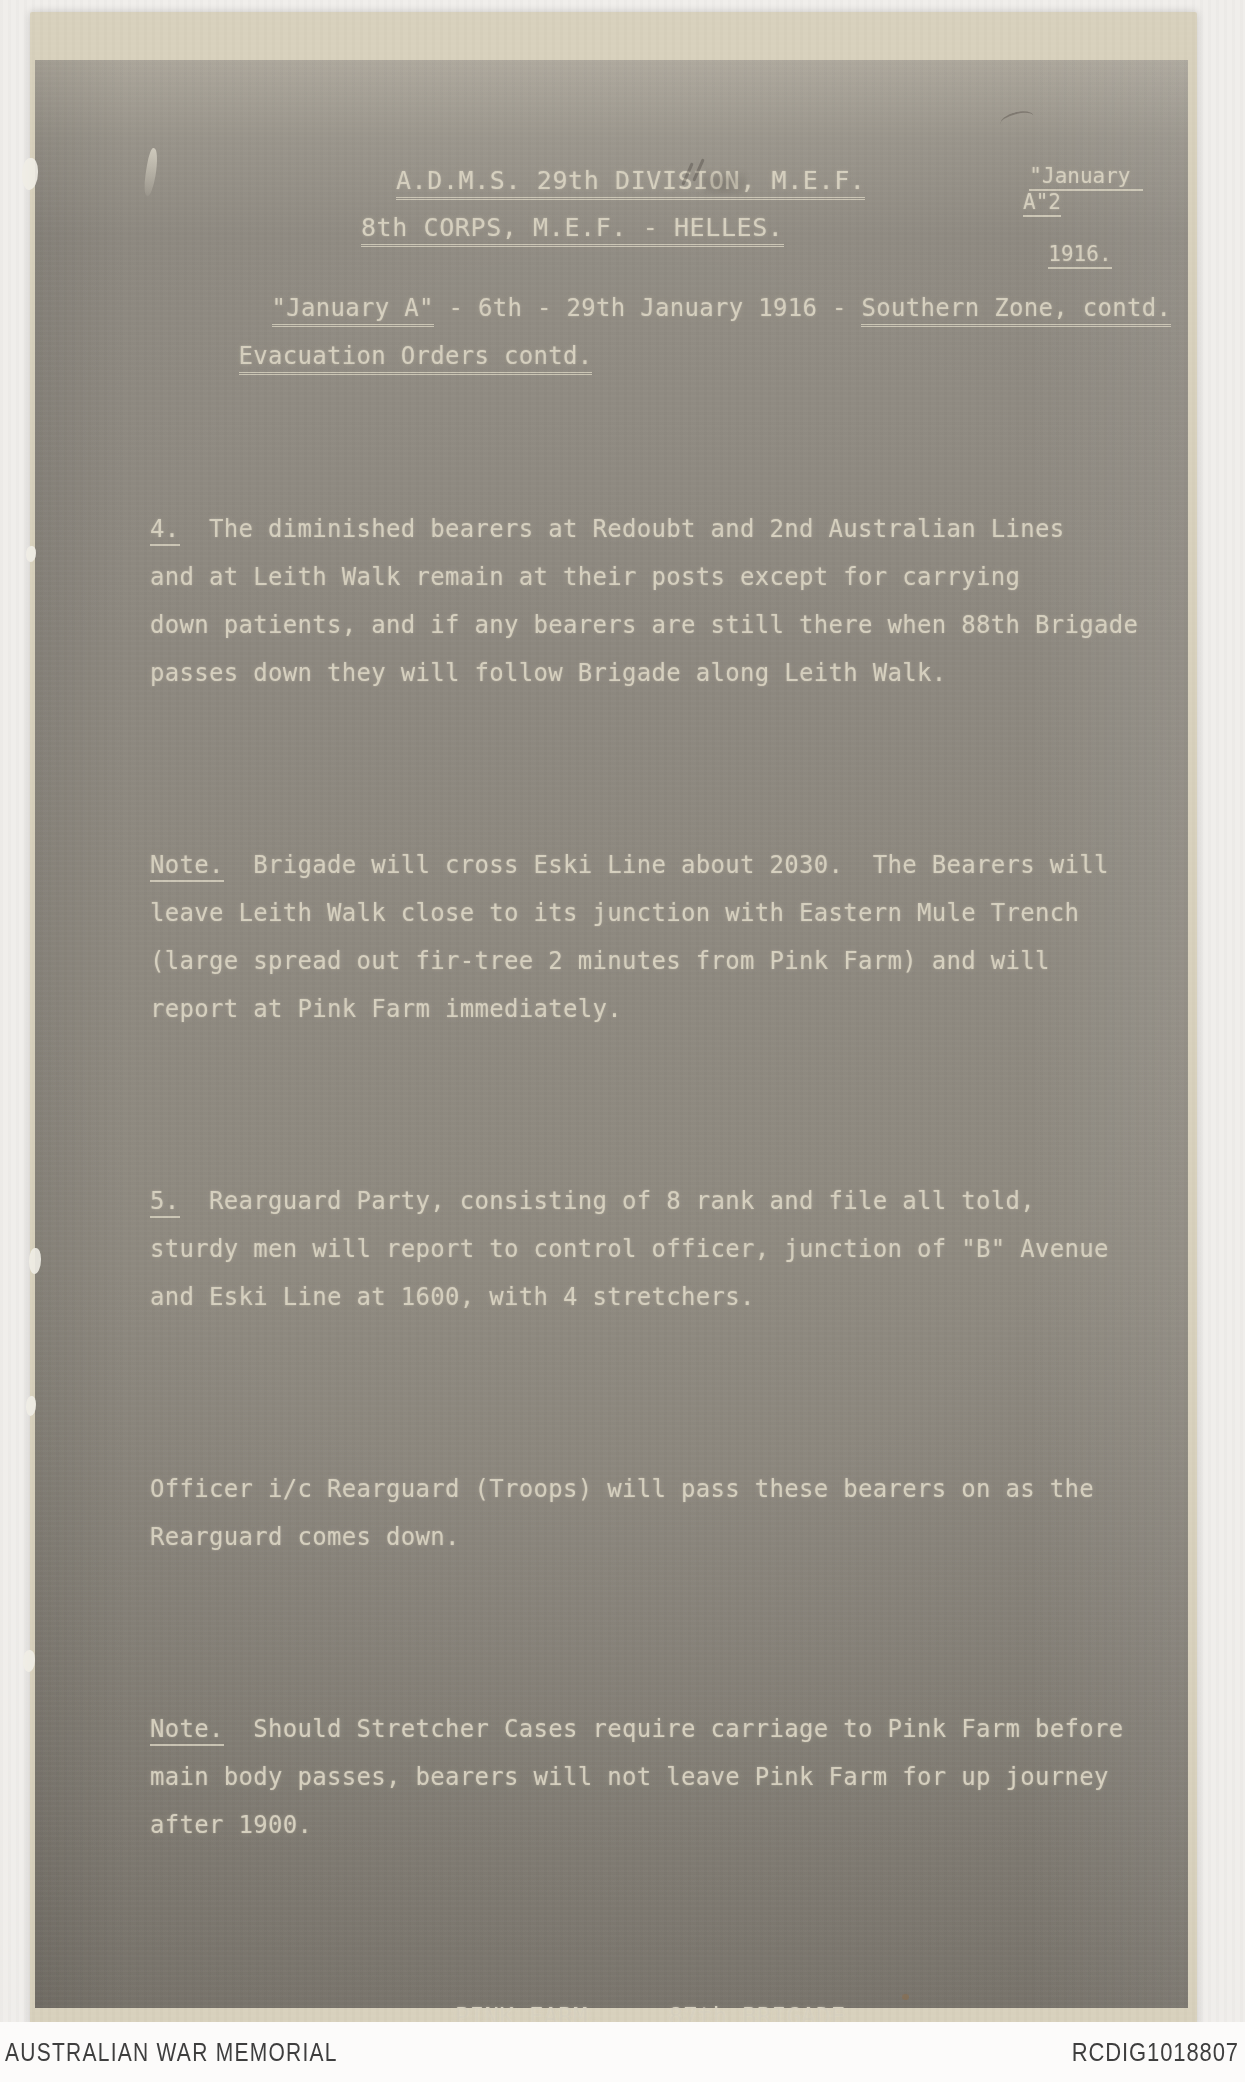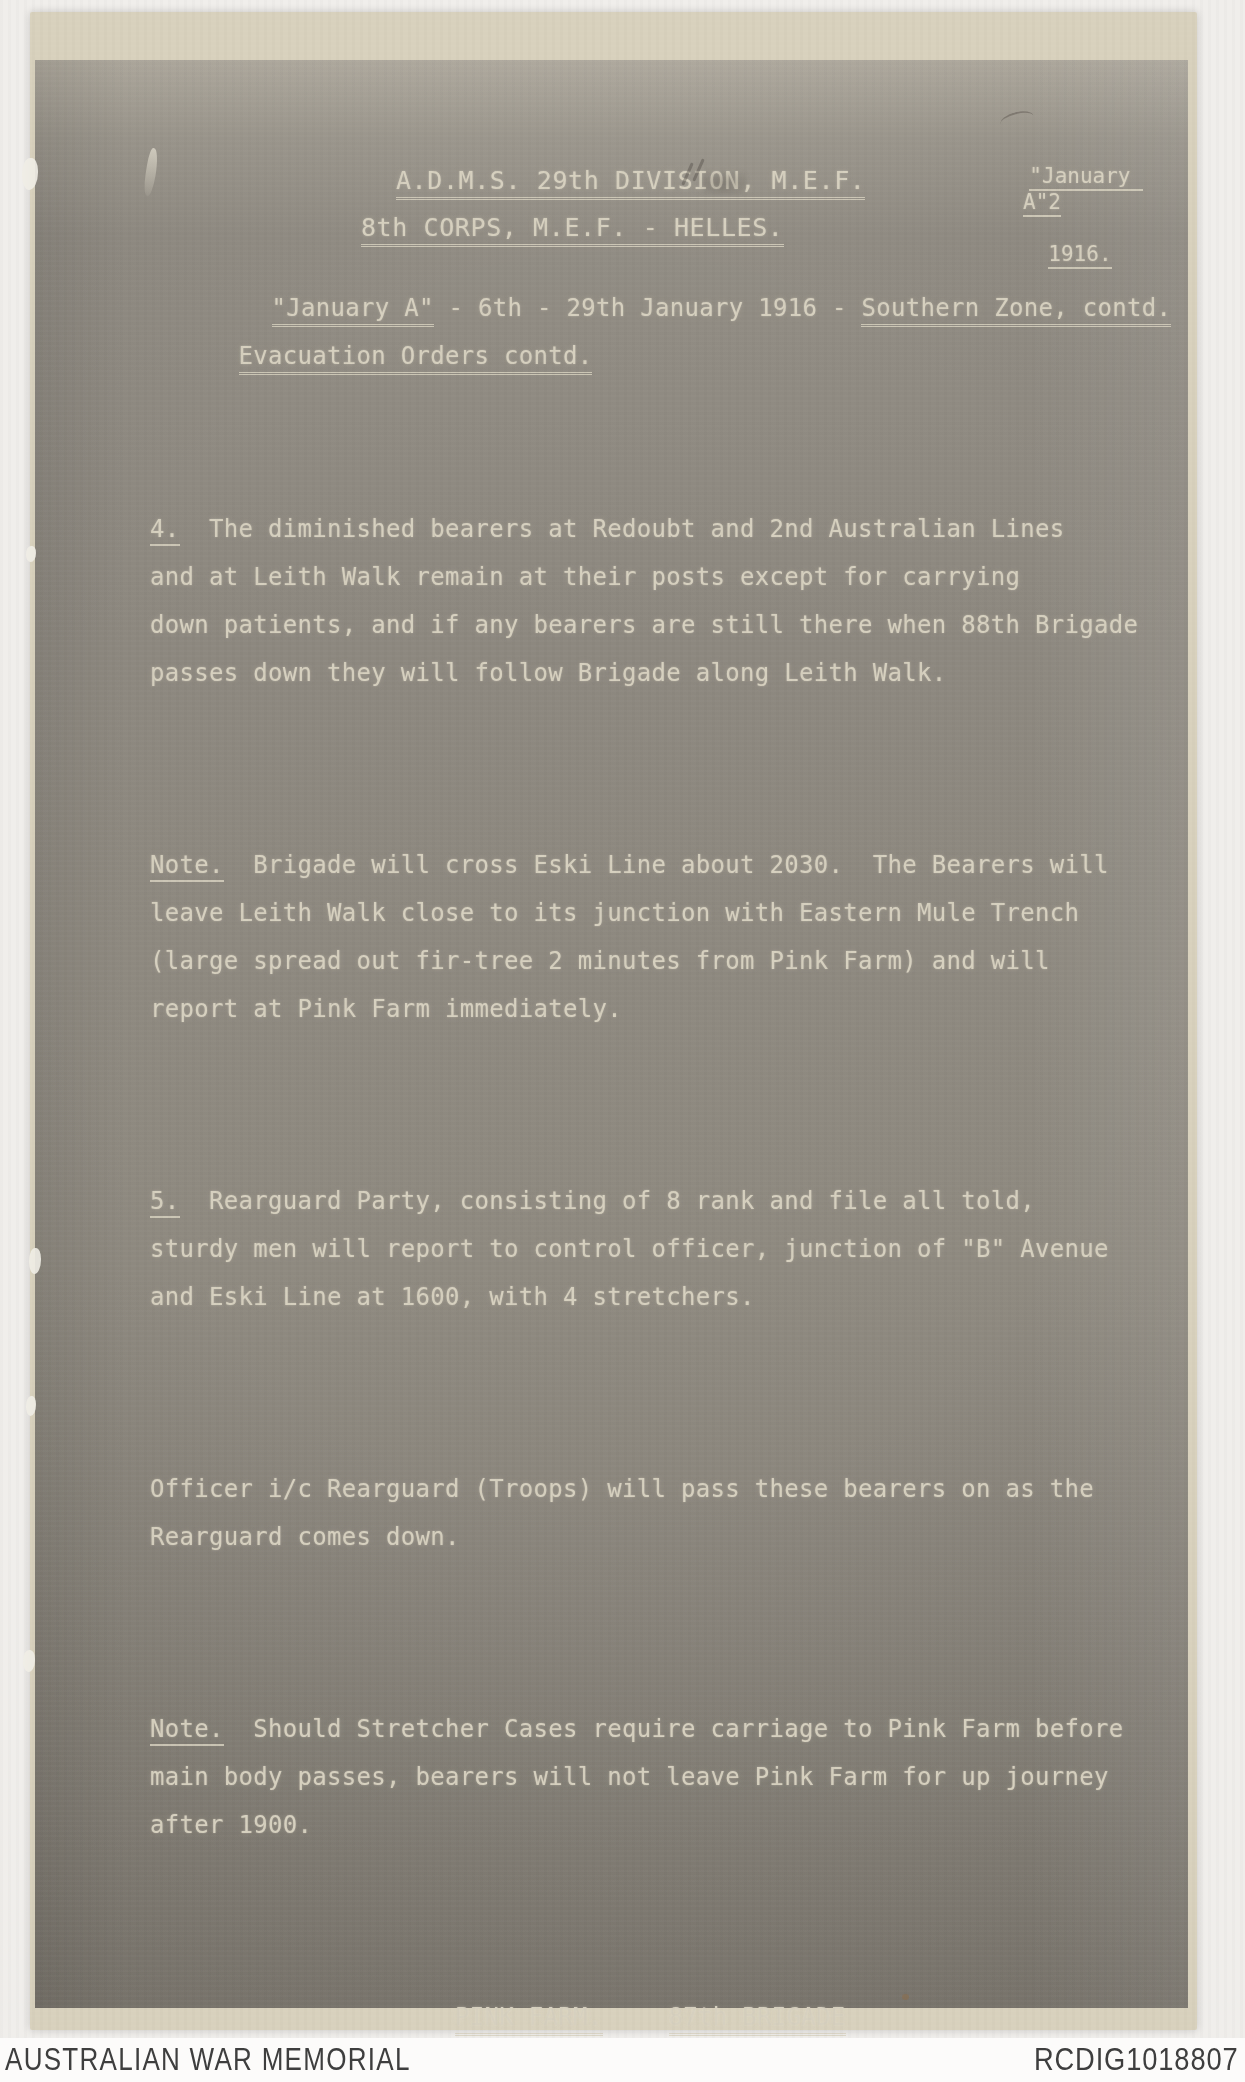--- a/index.html
+++ b/index.html
@@ -75,28 +75,28 @@
     background: radial-gradient(ellipse, rgba(58,54,48,0.28), rgba(58,54,48,0)); filter: blur(2px); }
   .pen-arc { position: absolute; left: 1000px; top: 112px; width: 34px; height: 14px;
     border-top: 2px solid rgba(88,83,75,0.45); border-radius: 50%; transform: rotate(-14deg); }
   .dot-stain { position: absolute; left: 902px; top: 1994px; width: 7px; height: 6px;
     background: #8d6d4b; border-radius: 50%; opacity: 0.55; }
 
   
   .footer-bar {
     position: absolute;
     left: 0; bottom: 0;
-    width: 100%; height: 44px;
+    width: 100%; height: 60px;
     background: #fcfbfa;
     display: flex;
     align-items: center;
     justify-content: space-between;
     font-family: "Liberation Sans", sans-serif;
     color: #3e3e3e;
-    font-size: 31px;
+    font-size: 25px;
   }
   .footer-left  { transform: scaleX(0.84); transform-origin: left center;  margin-left: 5px;  letter-spacing: 1.5px; }
   .footer-right { transform: scaleX(0.88); transform-origin: right center; margin-right: 6px; letter-spacing: 1px; }
 </style>
 </head>
 <body>
 
 <div id="canvas">
 
   <div class="paper">

